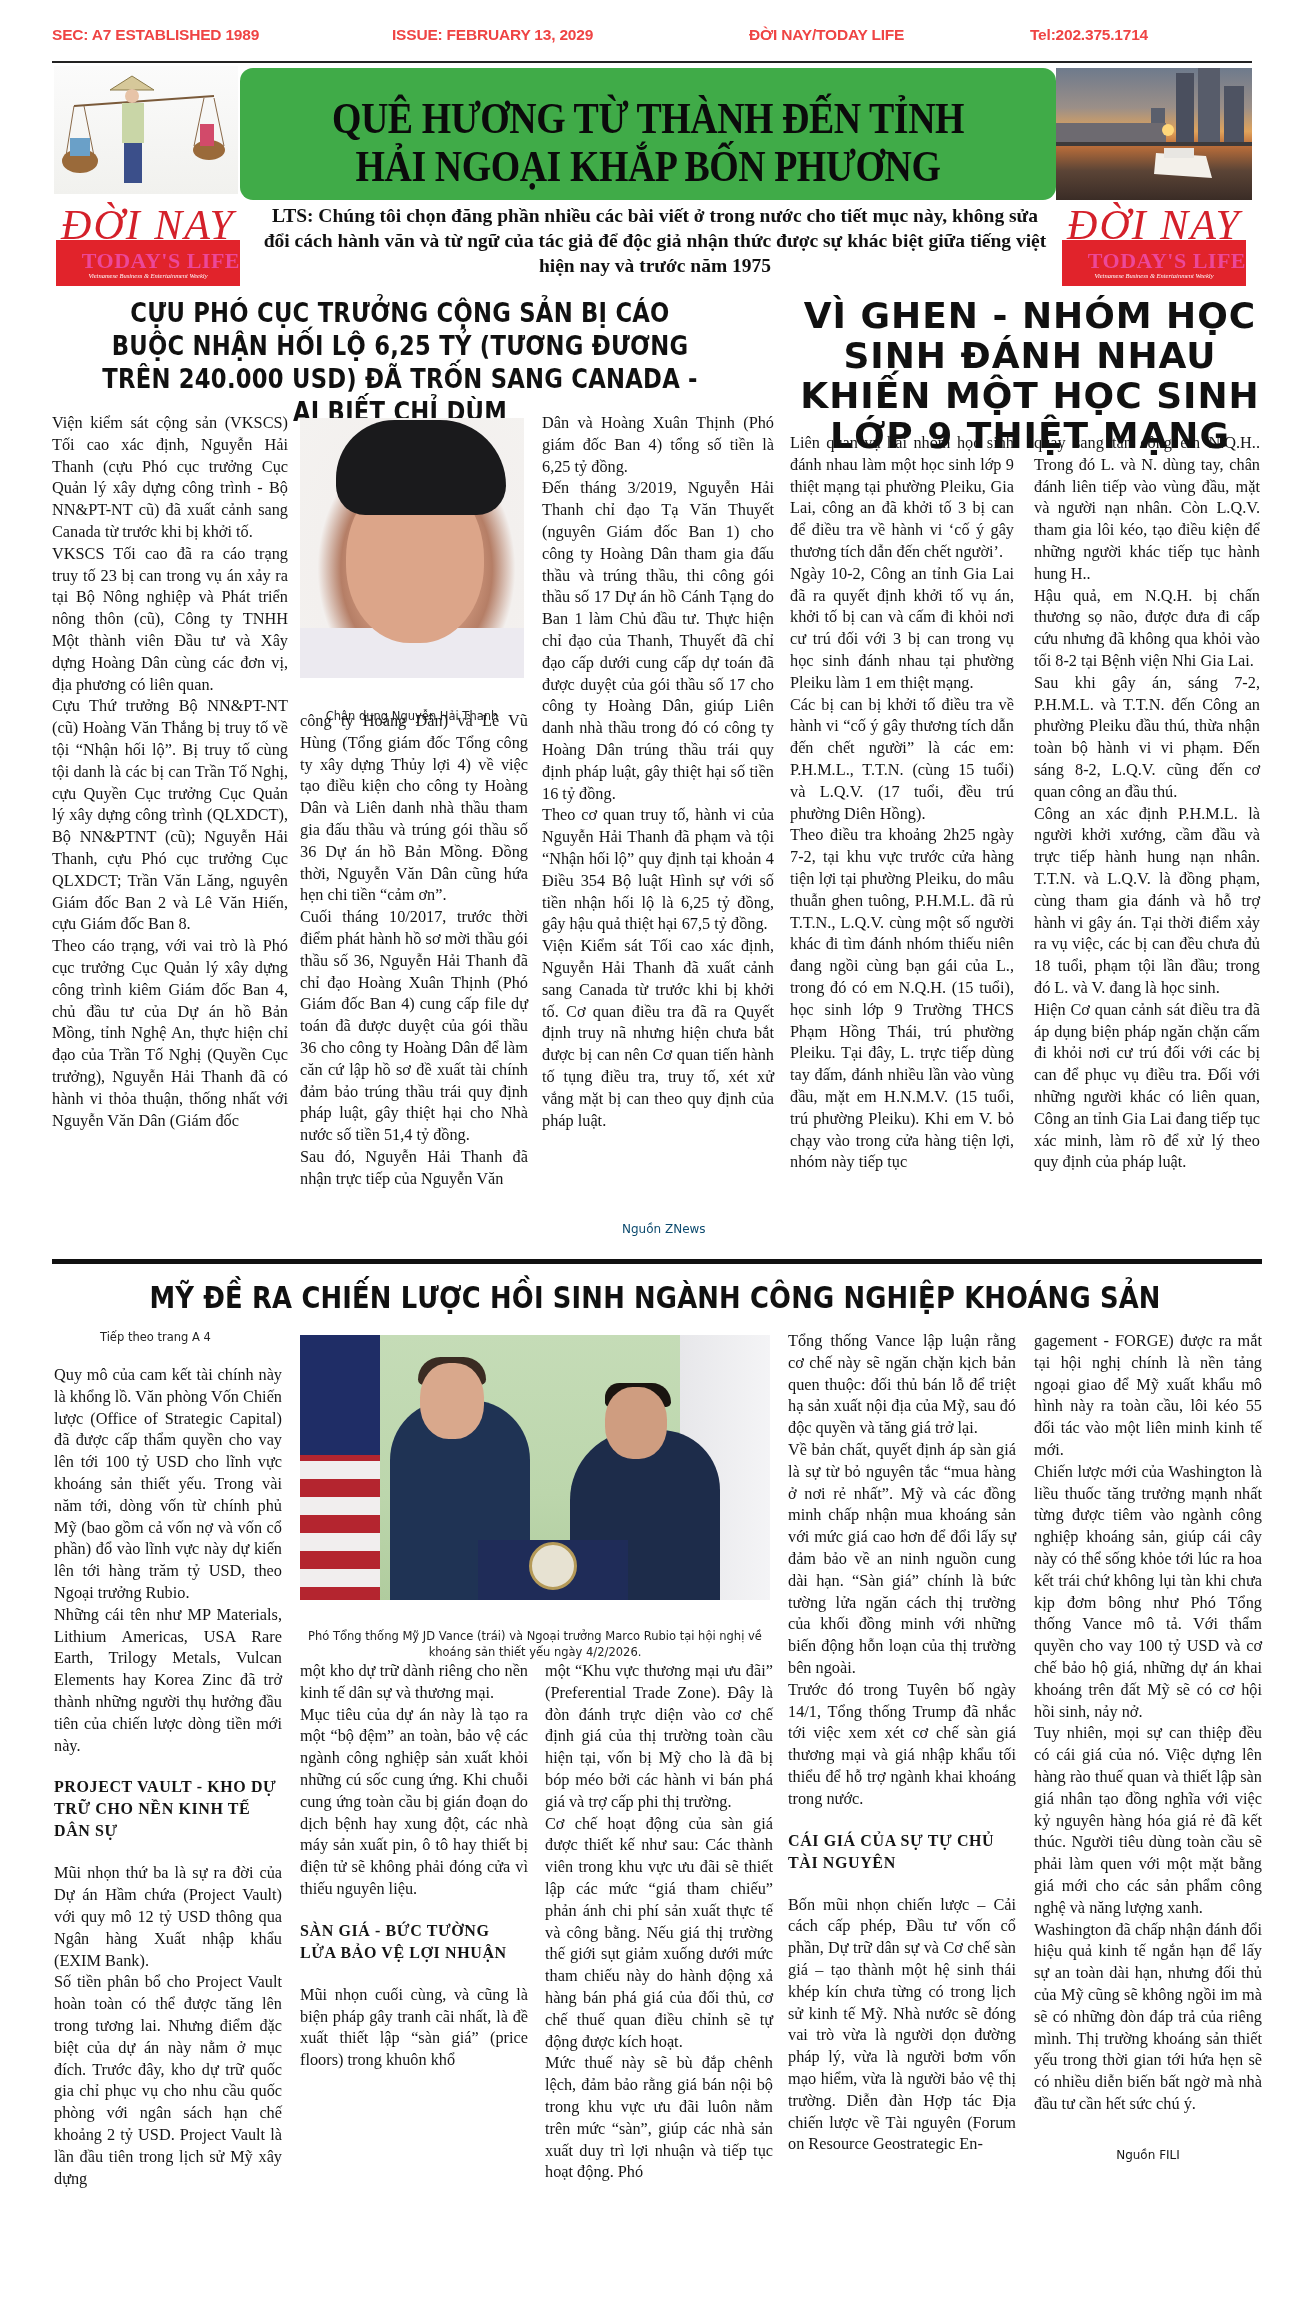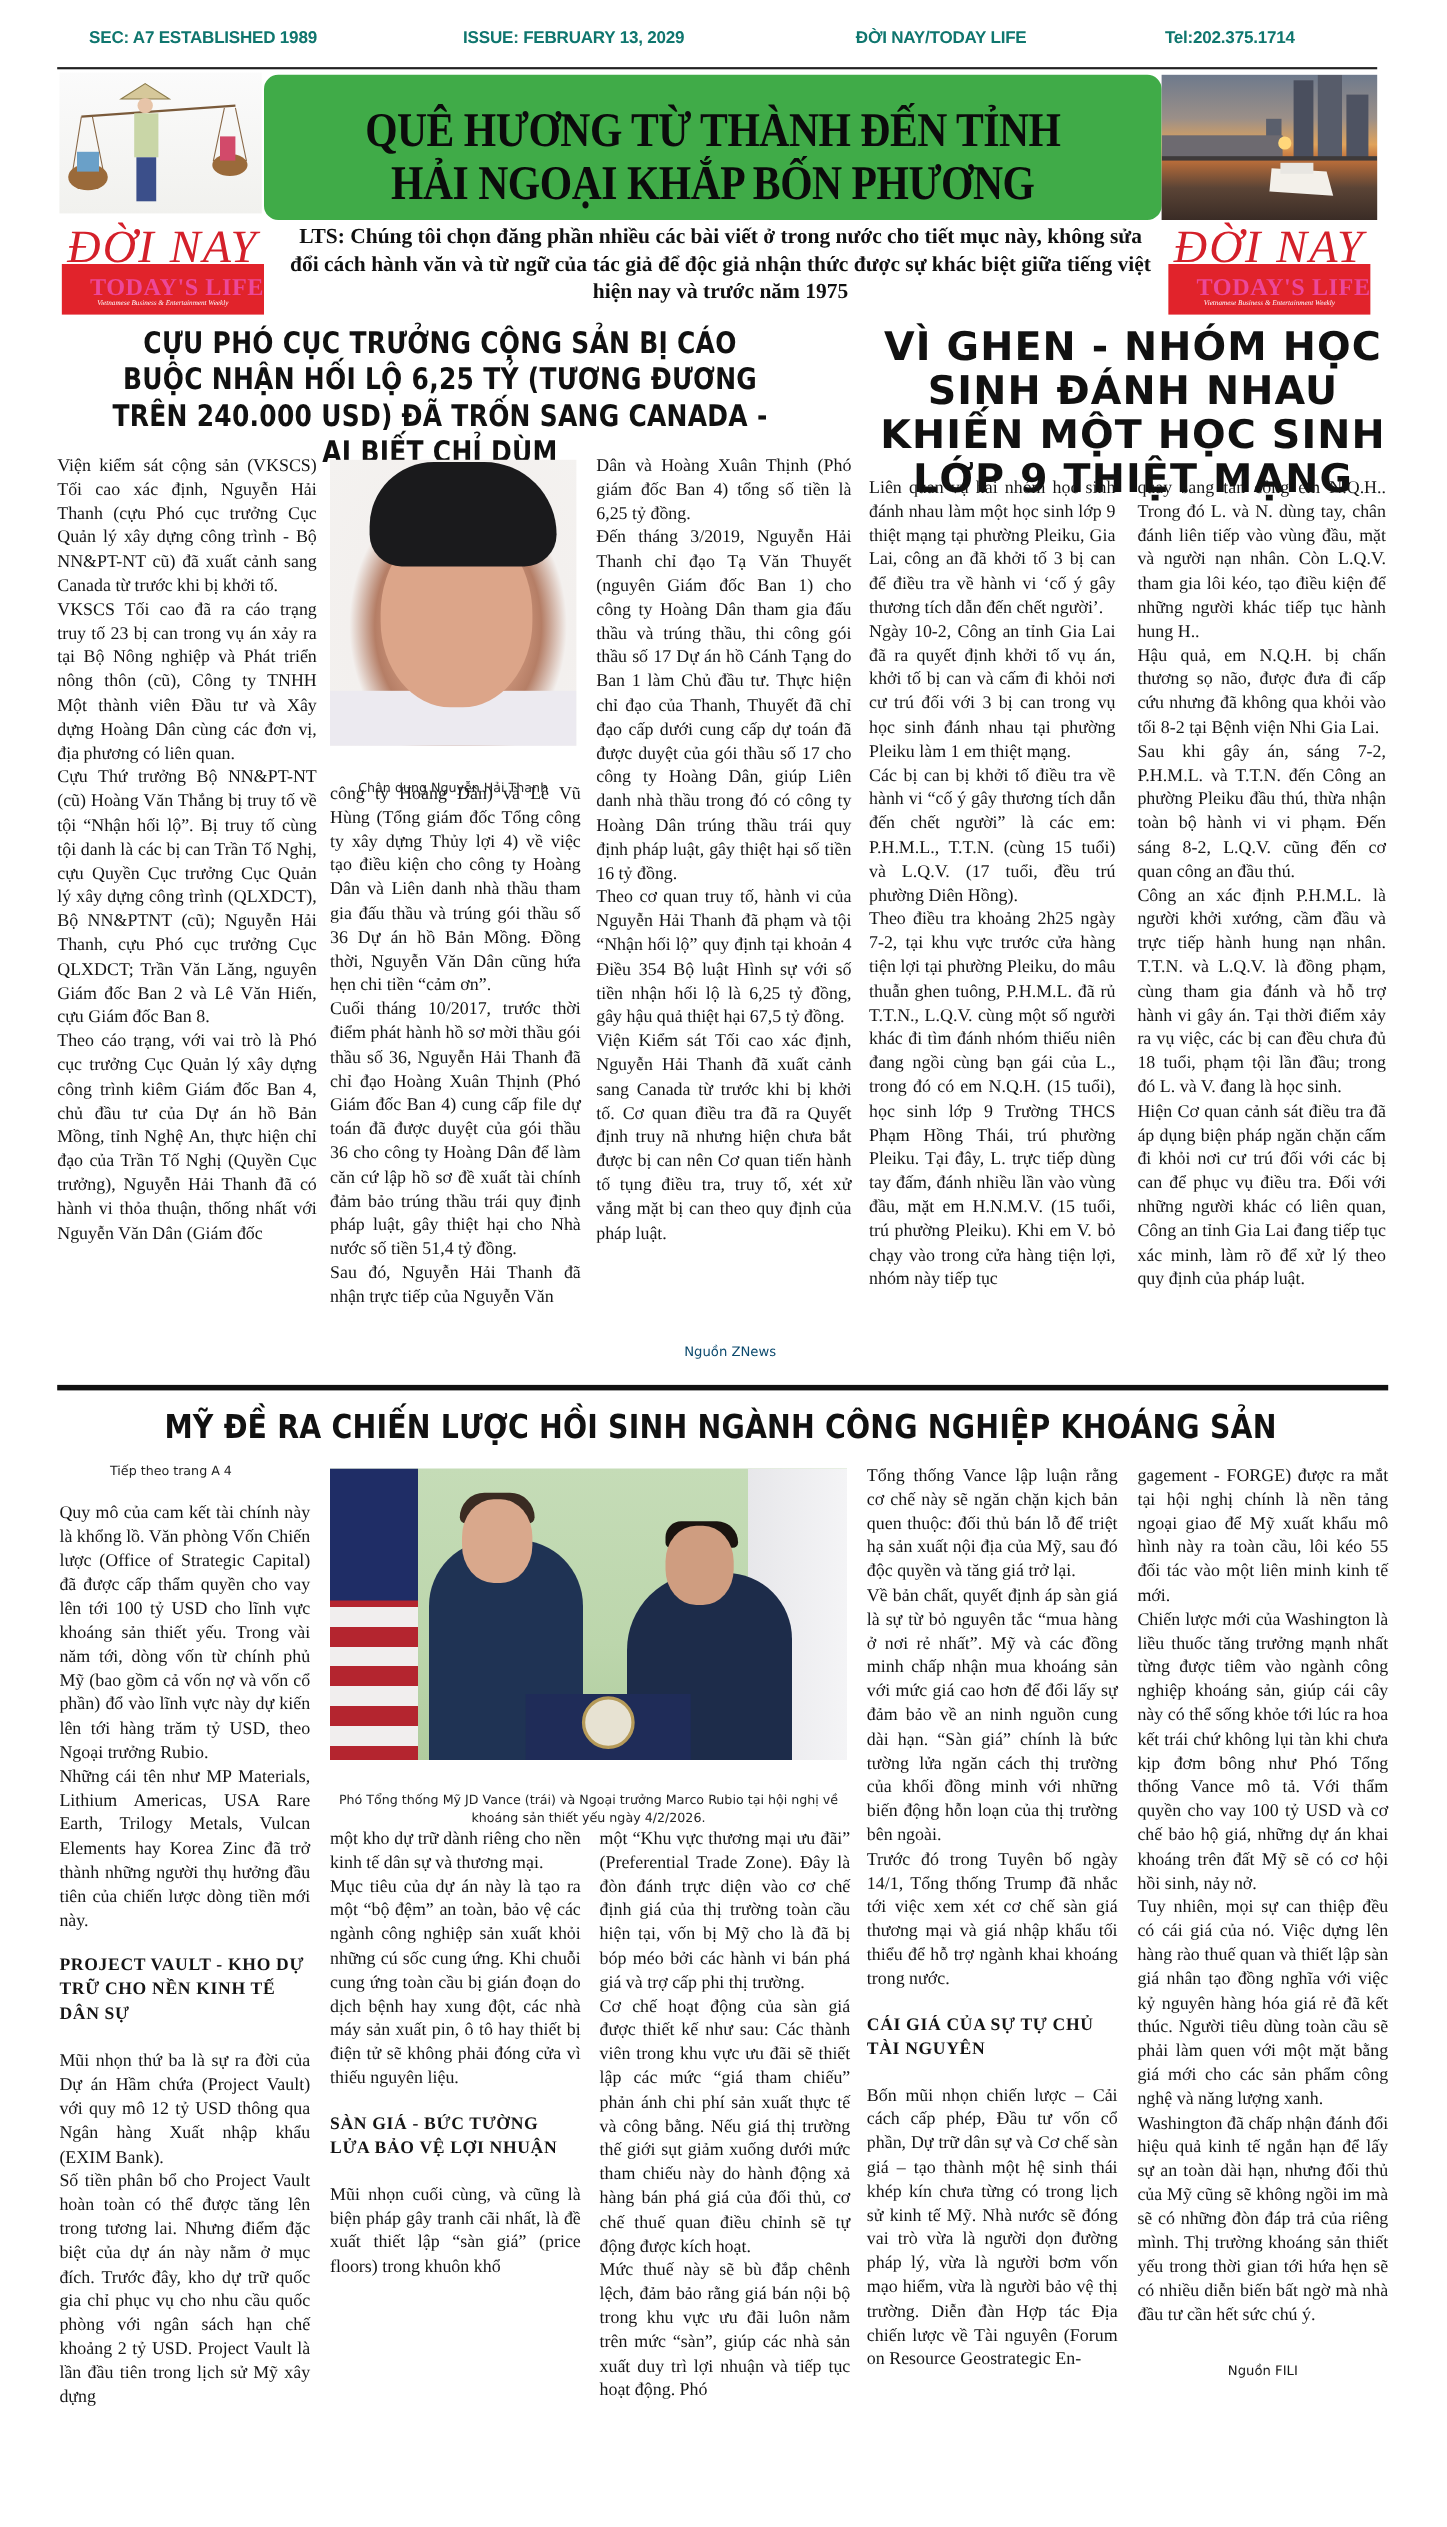--- a/index.html
+++ b/index.html
@@ -1,20 +1,20 @@
 <!DOCTYPE html>
 <html><head>
 <meta charset="utf-8">
 <style>
   * { box-sizing: border-box; margin: 0; padding: 0; }
   html, body { width: 1315px; height: 2297px; background: #ffffff; overflow: hidden; }
   body { position: relative; font-family: "Liberation Serif", serif; color: #111; }
 
   .topbar { position: absolute; top: 26px; left: 52px; width: 1210px; height: 24px;
-    font-family: "Liberation Sans", sans-serif; font-weight: bold; font-size: 15.5px; letter-spacing: -0.2px; color: #0f766e; margin-left: 29px; }
+    font-family: "Liberation Sans", sans-serif; font-weight: bold; font-size: 15.5px; letter-spacing: -0.2px; color: #ef4444; }
   .topbar span { position: absolute; top: 0; white-space: nowrap; }
   .topbar .s1 { left: 0; }
   .topbar .s2 { left: 340px; }
   .topbar .s3 { left: 697px; }
   .topbar .s4 { left: 978px; }
   .toprule { position: absolute; top: 61px; left: 52px; width: 1200px; height: 2px; background: #222; }
 
   
   .banner-left-art { position: absolute; top: 66px; left: 54px; width: 184px; height: 128px;
     background: linear-gradient(180deg,#fbfbfb,#f1f1ee); overflow: hidden; }

